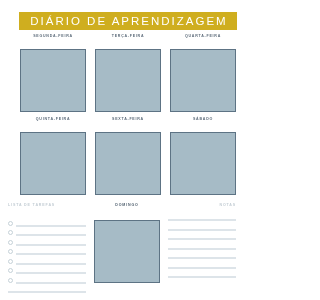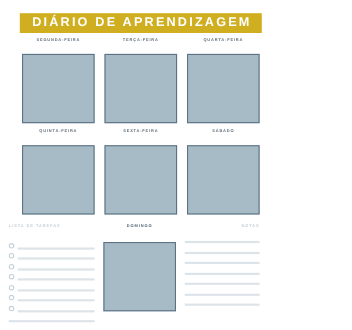--- a/index.html
+++ b/index.html
@@ -29,21 +29,21 @@
     top: 11px;
     left: 0;
     width: 256px;
     text-align: center;
   }
   .title-banner {
     display: inline-block;
     background: #cfae1f;
     color: #ffffff;
     font-size: 11.5px;
-    font-weight: 700;
+    font-weight: 400;
     letter-spacing: 2.0px;
     padding: 3px 9px 3px 11px;
     line-height: 12px;
     white-space: nowrap;
   }
 
   
   .grid {
     position: absolute;
     left: 20px;

